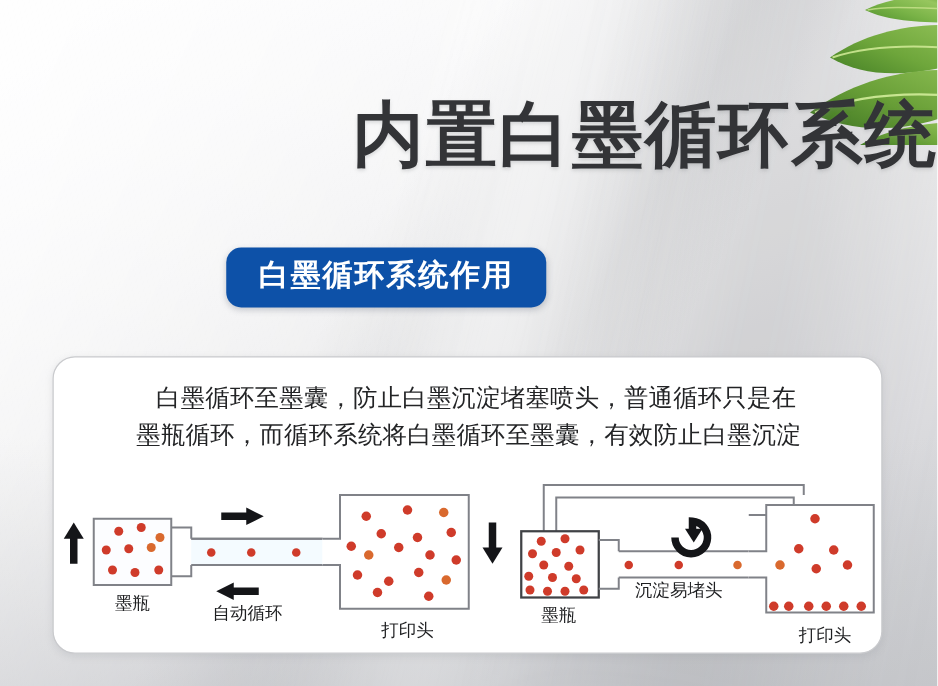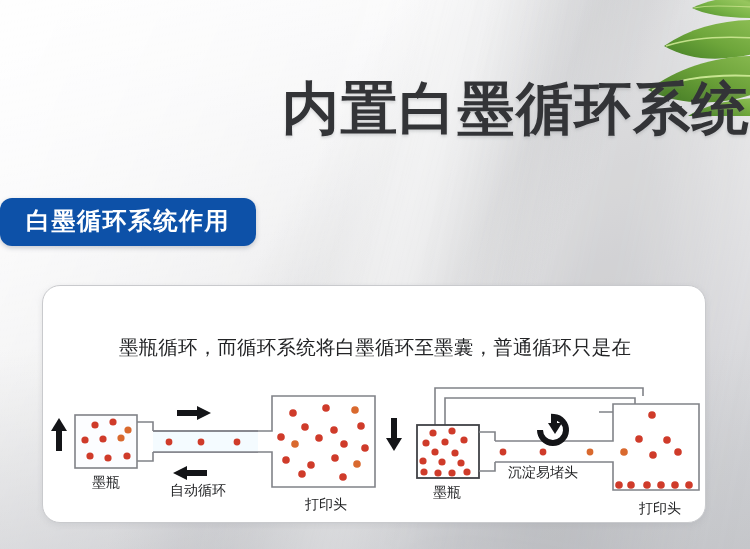--- a/index.html
+++ b/index.html
@@ -94,21 +94,21 @@
     letter-spacing: 1.5px;
     text-shadow: 0 2px 3px rgba(120,122,128,0.26);
     white-space: nowrap;
   }
 
   
   #badge-wrap {
     position: absolute;
     left: 0; top: 198px;
     width: 618px;
-    text-align: left;
+    text-align: center;
   }
   #badge {
     display: inline-block;
     padding: 8px 26px 10px 26px;
     background: #0d51a8;
     color: #ffffff;
     font-size: 24px;
     line-height: 30px;
     font-weight: bold;
     letter-spacing: 1.5px;
@@ -206,22 +206,22 @@
 
   <div id="title">内置白墨循环系统</div>
 
   <div id="badge-wrap">
     <span id="badge">白墨循环系统作用</span>
   </div>
 
   <div id="card">
 
     <div id="body-text">
-      <span class="indent"></span><br>
-      <span>墨瓶循环，而循环系统将白墨循环至墨囊，普通循环只是在</span>
+      <span class="indent"></span><span>白墨循环至墨囊，防止白墨沉淀堵塞喷头，普通循环只是在</span><br>
+      <span>墨瓶循环，而循环系统将白墨循环至墨囊，有效防止白墨沉淀</span>
     </div>
 
     <div id="diagram">
       <svg width="662" height="140" viewBox="0 0 662 140">
 
         <g>
 
           <g fill="#141518">
             <rect x="13" y="47" width="6" height="22"></rect>
             <polygon points="16,36 8,49 24,49"></polygon>

